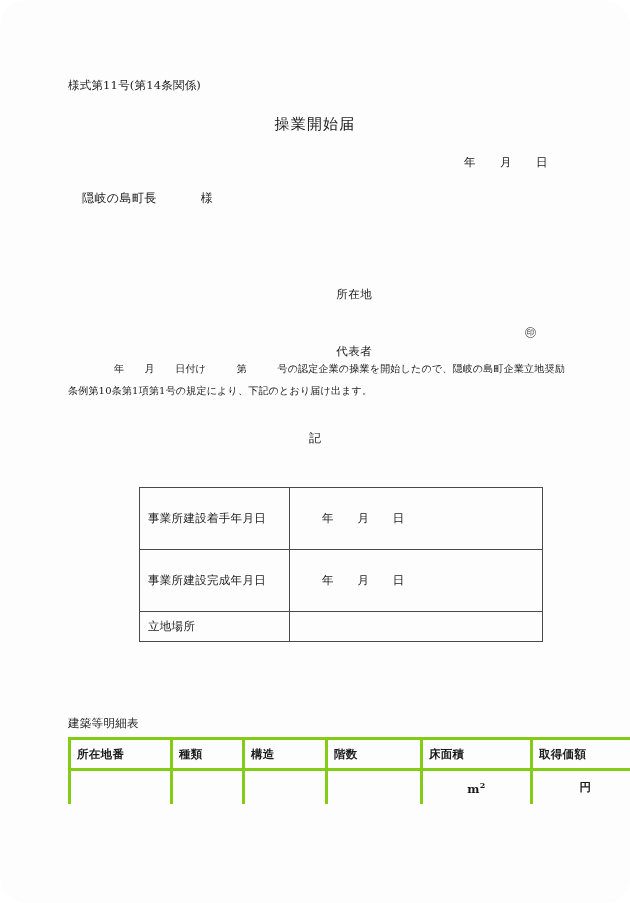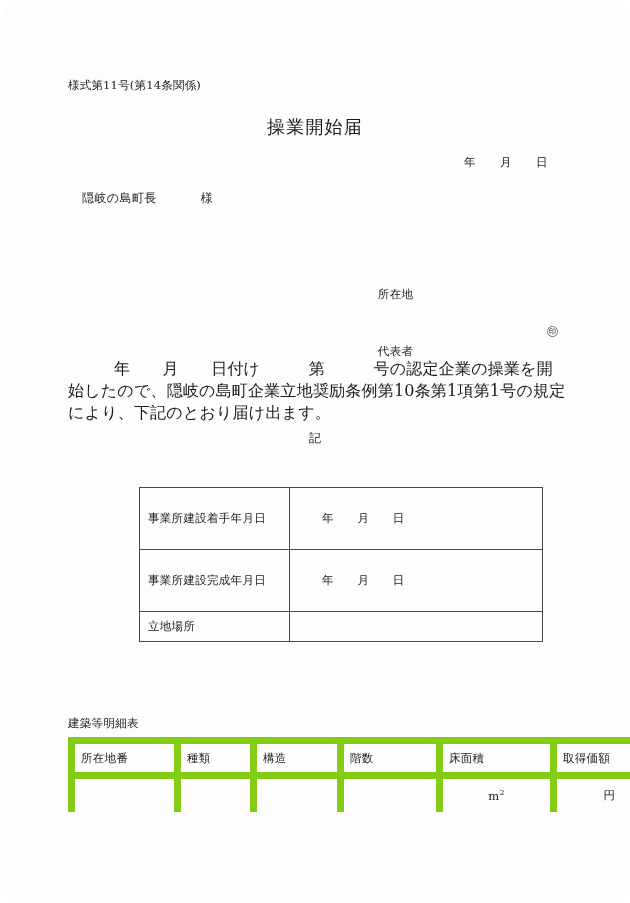--- a/index.html
+++ b/index.html
@@ -31,21 +31,21 @@
     left: 68px;
     top: 78px;
     font-size: 11.5px;
     letter-spacing: 0.2px;
   }
   .doc-title {
     left: 0;
     top: 115px;
     width: 630px;
     text-align: center;
-    font-size: 18px;
+    font-size: 15px;
     letter-spacing: 1.2px;
   }
   .date-line-top {
     left: 0;
     top: 155px;
     width: 548px;
     text-align: right;
     font-size: 11.5px;
     letter-spacing: 0.5px;
   }
@@ -53,44 +53,43 @@
     left: 82px;
     top: 190px;
     font-size: 12px;
     letter-spacing: 0.4px;
   }
   .addressee .honorific {
     margin-left: 44px;
   }
   
   .applicant {
-    left: 334px;
+    left: 312px;
     top: 228px;
     font-size: 11.5px;
     line-height: 19px;
     letter-spacing: 0.4px;
-    font-family: Liberation Mono, monospace;
   }
   .applicant .row {
     position: relative;
     height: 19px;
     width: 225px;
   }
   .seal {
     position: absolute;
     right: 0;
     top: 0;
     font-size: 12px;
   }
   
   .body-text {
     left: 68px;
     top: 358px;
     width: 500px;
-    font-size: 16px;
+    font-size: 10px;
     line-height: 22px;
     letter-spacing: 0.2px;
     white-space: pre-wrap;
   }
   .body-text .indent {
     display: inline-block;
     width: 46px;
   }
   .ki-mark {
     left: 0;
@@ -134,23 +133,23 @@
   .detail-table {
     position: absolute;
     left: 68px;
     top: 737px;
     width: 480px;
     border-collapse: collapse;
     table-layout: fixed;
   }
   .detail-table th,
   .detail-table td {
-    border: 7px solid #84cc16;
-    font-size: 11.5px;
-    font-weight: normal;
+    border: 3px solid #84cc16;
+    font-size: 11.5px;
+    font-weight: bold;
     letter-spacing: 0.3px;
     padding: 0 6px;
     text-align: left;
     vertical-align: middle;
   }
   .detail-table th { height: 28px; }
   .detail-table td.data {
     height: 33px;
     border-bottom: none;
     text-align: center;

